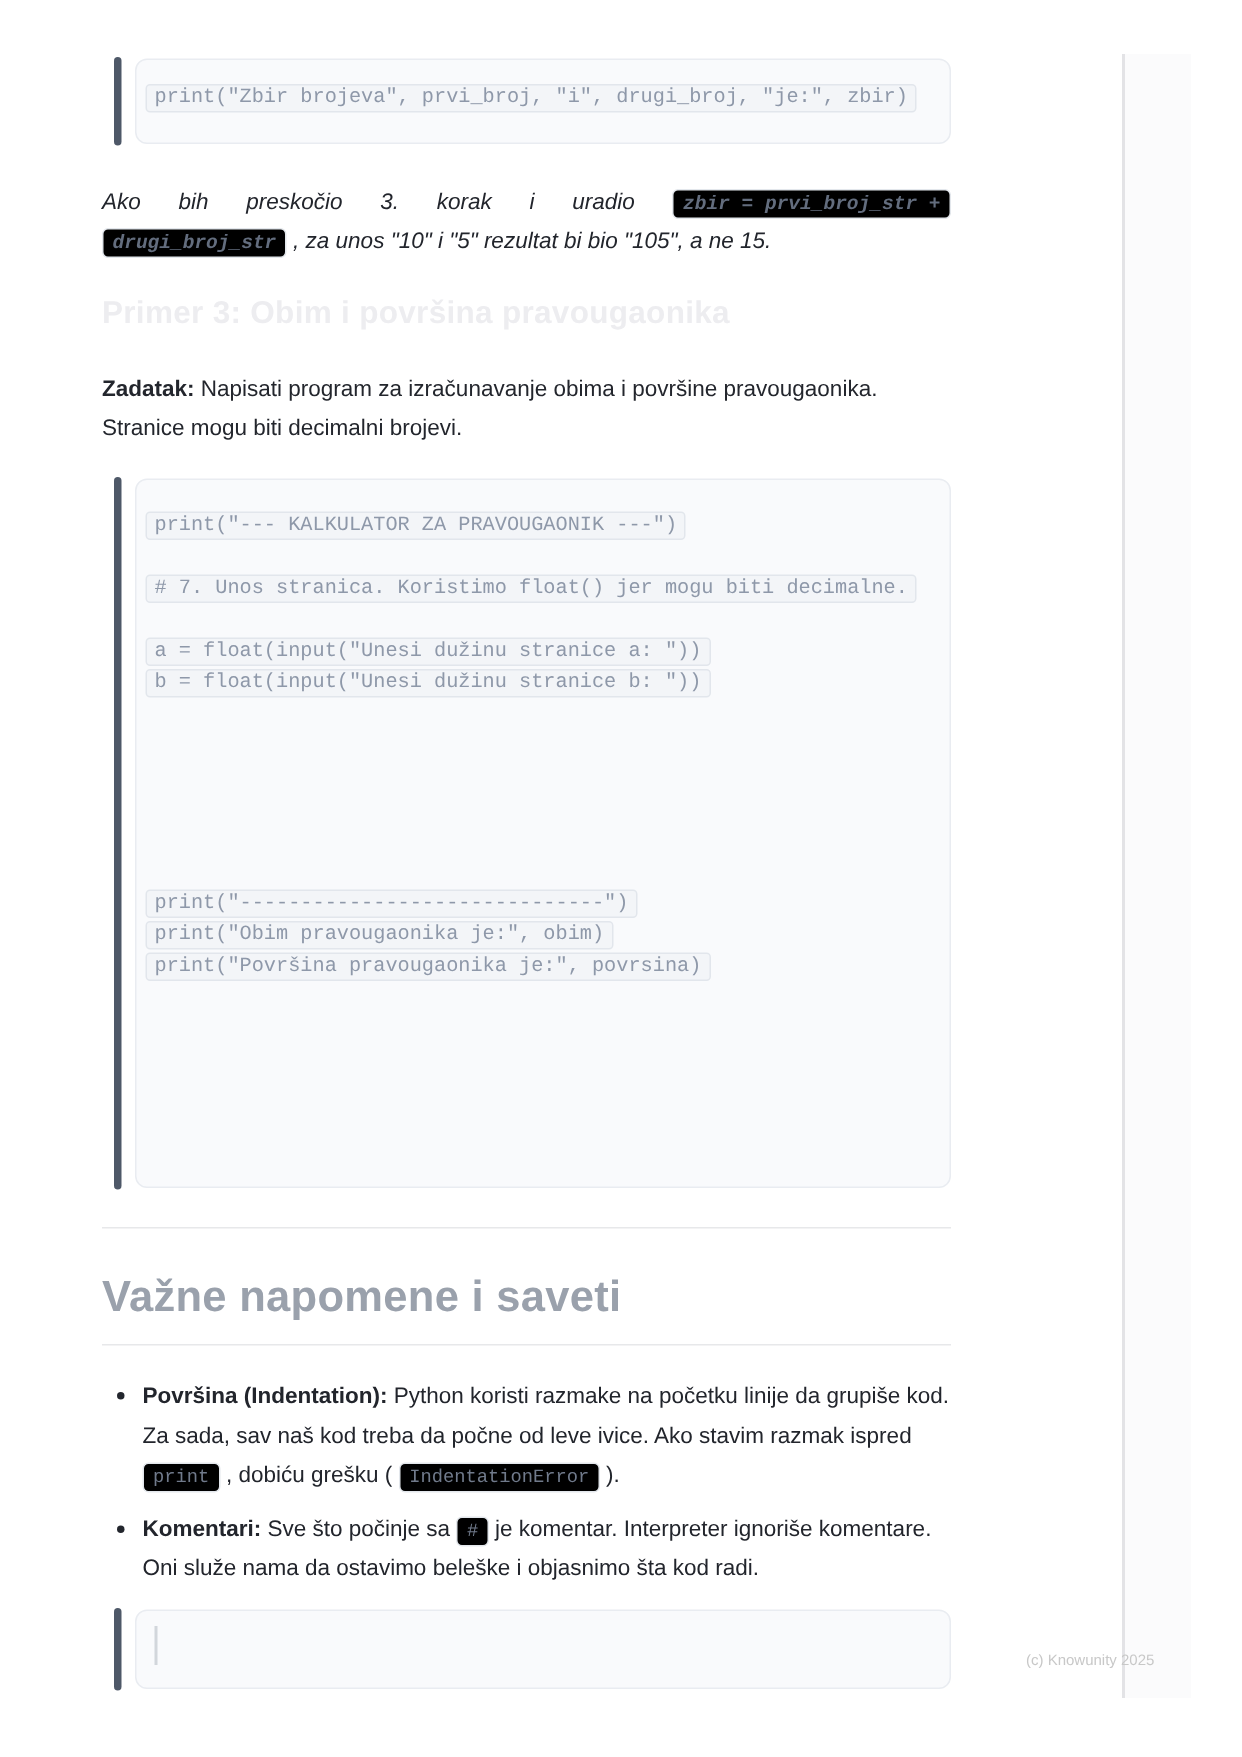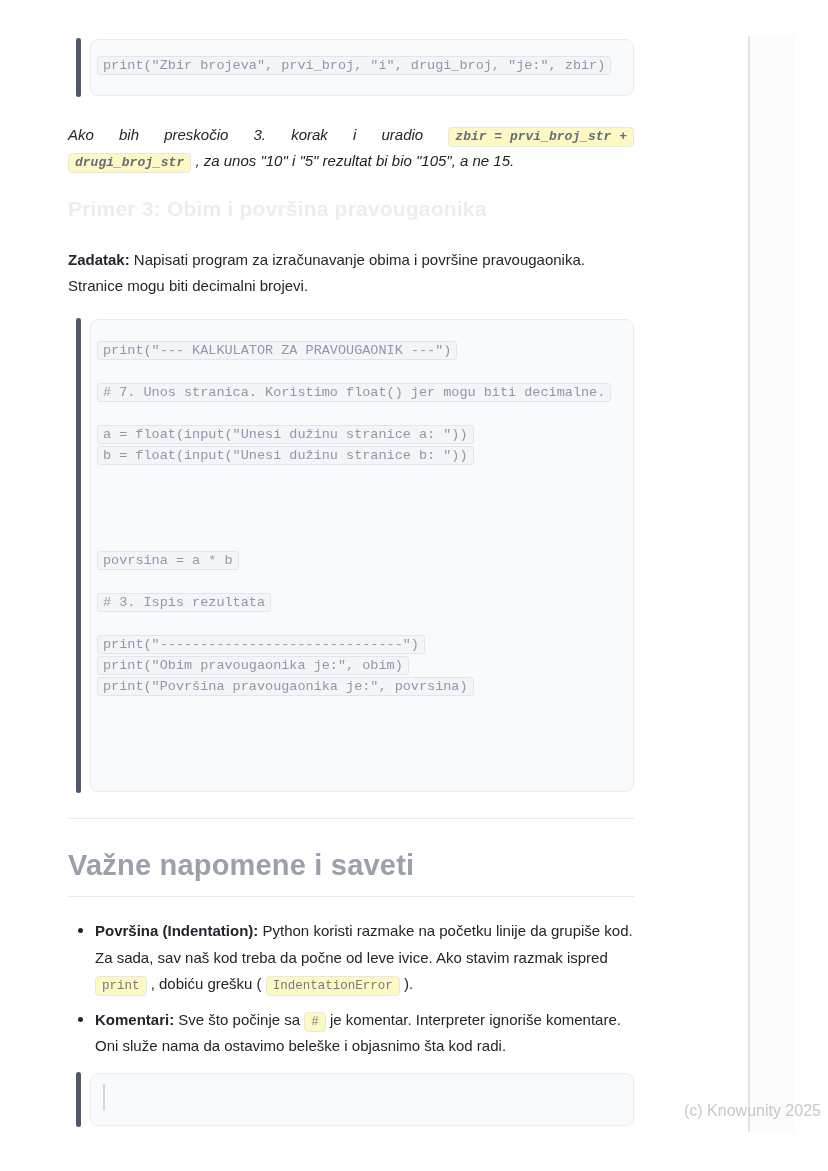--- a/index.html
+++ b/index.html
@@ -27,21 +27,21 @@
   .code-pill {
     display:inline-block; font-family:"Liberation Mono", monospace;
     font-size:13.5px; line-height:17px; color:#8e98a9;
     background:#f3f5f8; border:1px solid #e2e6ec; border-radius:3px;
     padding:0 5px; white-space:pre;
   }
 
   .inline-code {
     display:inline-block; font-family:"Liberation Mono", monospace;
     font-size:12.5px; line-height:16px; color:#707a8b;
-    background:#fef9c3; border:1px solid #e3e7ec; border-radius:4px;
+    background:#000000; border:1px solid #e3e7ec; border-radius:4px;
     padding:1px 6px; white-space:pre; vertical-align:baseline;
   }
   .inline-code.em { font-style:italic; font-weight:700; color:#636d7e; font-size:13px; }
 
   
   .para { position:absolute; left:68px; width:566px; font-size:15px; line-height:26px; }
   .italic-para { font-style:italic; color:#22252c; }
   .justify-last { text-align:justify; text-align-last:justify; }
 
   .h2-faint {
@@ -67,21 +67,21 @@
   }
   .bold { font-weight:700; }
 
   
   .cursor-line { position:absolute; left:35px; top:12px; width:2px; height:26px; background:#d2d6db; }
 
   
   .edge-band { position:absolute; left:750px; top:36px; width:44px; height:1096px; background:#fbfbfc; }
   .edge-line { position:absolute; left:748px; top:36px; width:2px; height:1096px; background:#e3e3e6; }
 
-  .watermark { position:absolute; left:684px; top:1102px; font-size:16px; color:#c8c8c8; }
+  .watermark { position:absolute; left:684px; top:1102px; font-size:10px; color:#c8c8c8; }
 </style>
 </head>
 <body>
 
 <div class="code-block" style="top:38px; height:59px;">
   <div class="cb-bar"></div>
   <div class="cb-box"></div>
   <div class="cb-rows" style="top:17px;">
     <div class="cb-row"><span class="code-pill">print("Zbir brojeva", prvi_broj, "i", drugi_broj, "je:", zbir)</span></div>
   </div>
@@ -105,23 +105,21 @@
     <div class="cb-row"><span class="code-pill">print("--- KALKULATOR ZA PRAVOUGAONIK ---")</span></div>
     <div class="cb-row"></div>
     <div class="cb-row"><span class="code-pill"># 7. Unos stranica. Koristimo float() jer mogu biti decimalne.</span></div>
     <div class="cb-row"></div>
     <div class="cb-row"><span class="code-pill">a = float(input("Unesi dužinu stranice a: "))</span></div>
     <div class="cb-row"><span class="code-pill">b = float(input("Unesi dužinu stranice b: "))</span></div>
     <div class="cb-row"></div>
     <div class="cb-row"></div>
     <div class="cb-row"></div>
     <div class="cb-row"></div>
-    <div class="cb-row"><span class="code-pill">povrsina = a * b</span></div>
     <div class="cb-row"></div>
-    <div class="cb-row"><span class="code-pill"># 3. Ispis rezultata</span></div>
     <div class="cb-row"></div>
     <div class="cb-row"><span class="code-pill">print("------------------------------")</span></div>
     <div class="cb-row"><span class="code-pill">print("Obim pravougaonika je:", obim)</span></div>
     <div class="cb-row"><span class="code-pill">print("Površina pravougaonika je:", povrsina)</span></div>
   </div>
 </div>
 
 <div class="hr" style="top:818px;"></div>
 
 <div class="h1-gray" style="top:849px;">Važne napomene i saveti</div>

